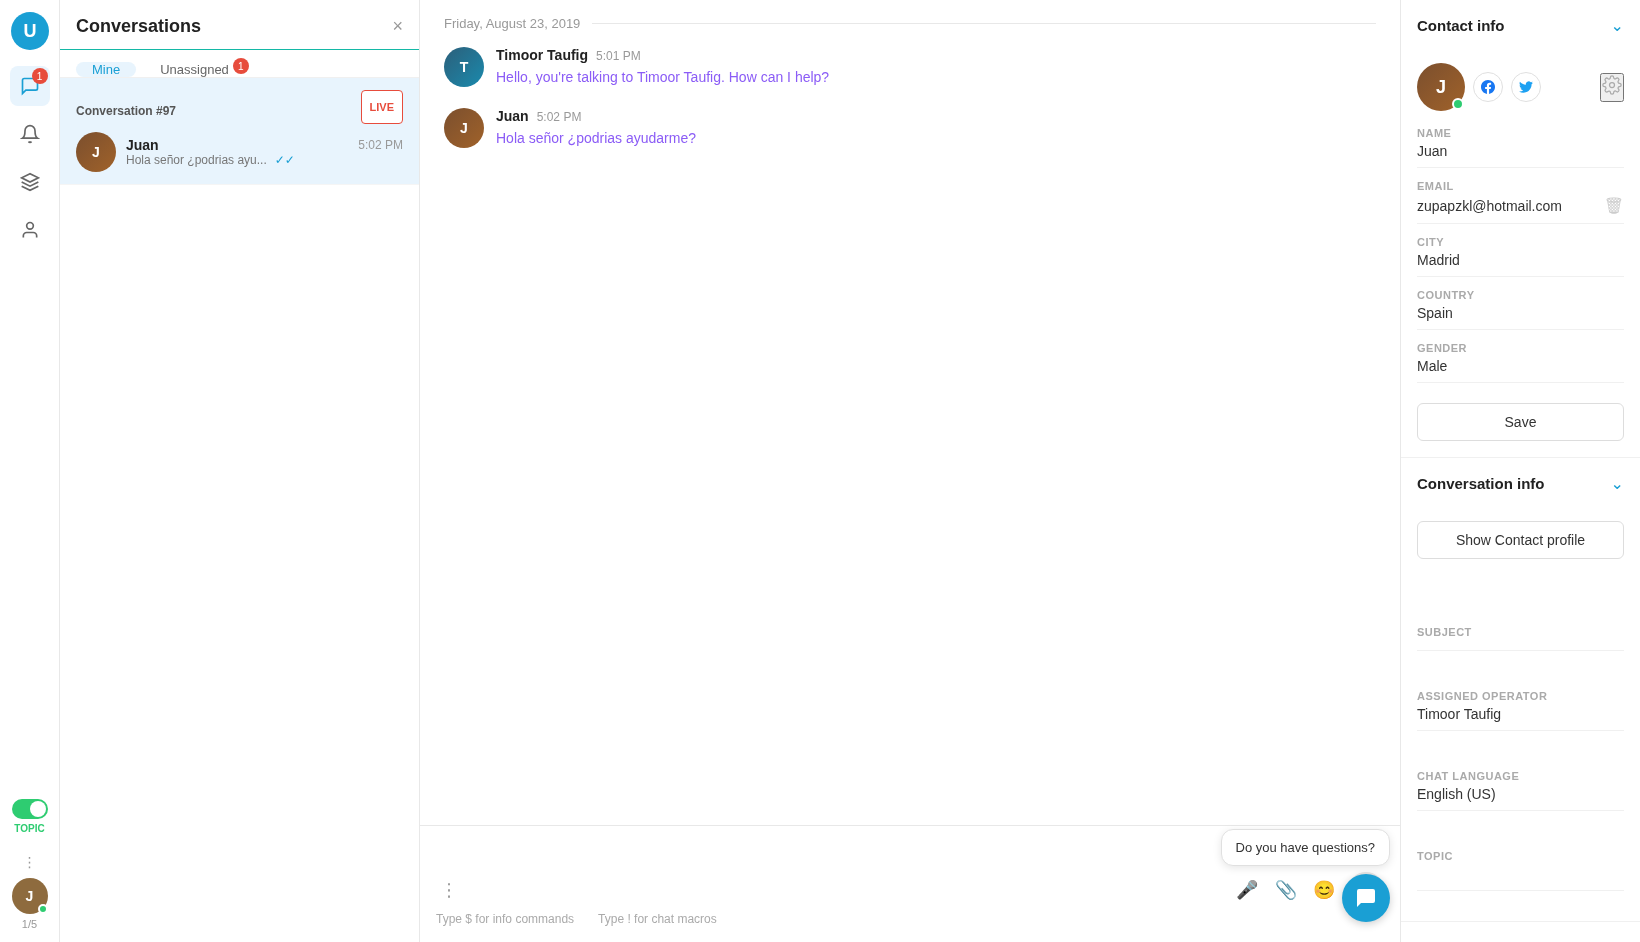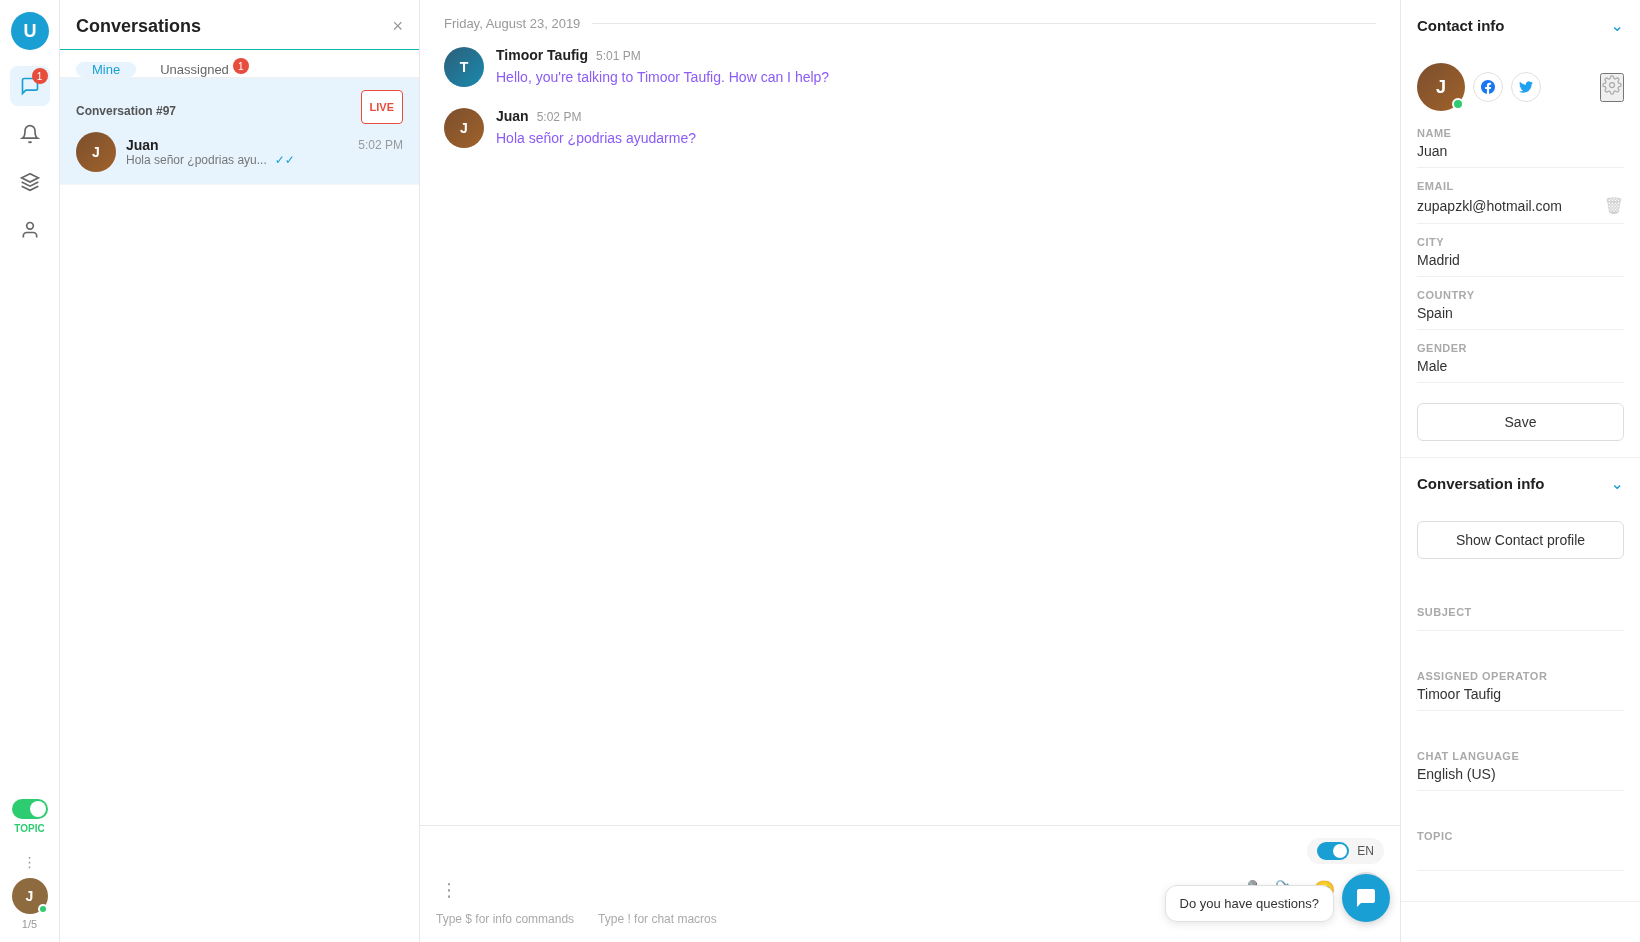--- a/index.html
+++ b/index.html
@@ -491,21 +491,21 @@
     .show-contact-btn {
       width: 100%;
       padding: 10px;
       background: #fff;
       border: 1px solid #ddd;
       border-radius: 6px;
       font-size: 14px;
       font-weight: 500;
       color: #333;
       cursor: pointer;
-      margin-bottom: 8px;
+      margin-bottom: 28px;
     }
 
     .conv-detail-field { margin-bottom: 14px; }
     .conv-detail-label {
       font-size: 11px;
       font-weight: 600;
       color: #aaa;
       letter-spacing: 0.5px;
       text-transform: uppercase;
       margin-bottom: 4px;
@@ -517,21 +517,21 @@
       border-bottom: 1px solid #f0f0f0;
       padding-bottom: 8px;
     }
 
     
     .chat-widget {
       position: fixed;
       bottom: 20px;
       right: 250px;
       display: flex;
-      flex-direction: row;
+      flex-direction: column;
       align-items: flex-end;
       gap: 8px;
       z-index: 100;
     }
     .chat-widget-bubble {
       background: #fff;
       border: 1px solid #e0e0e0;
       border-radius: 12px;
       padding: 10px 14px;
       font-size: 13px;

